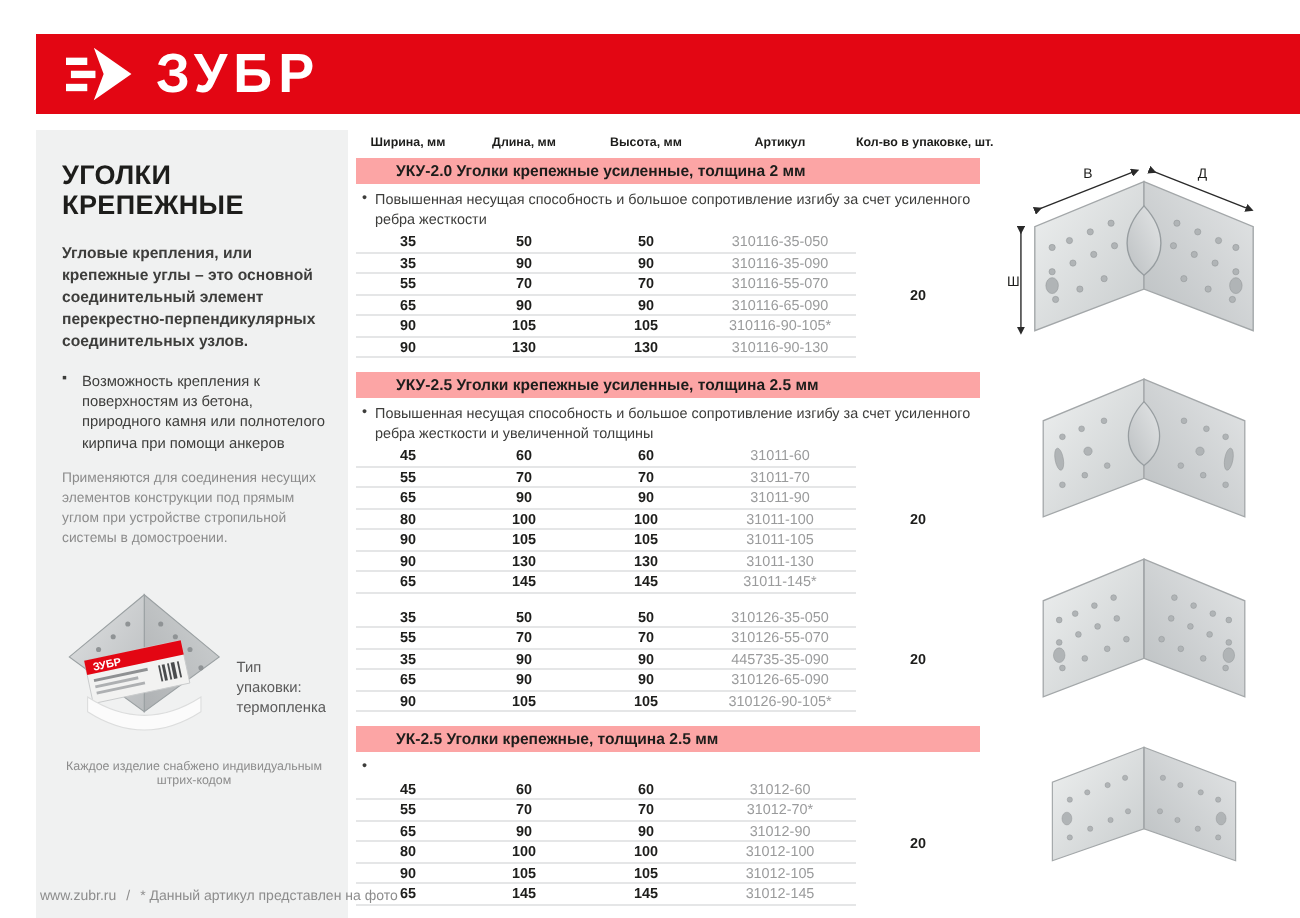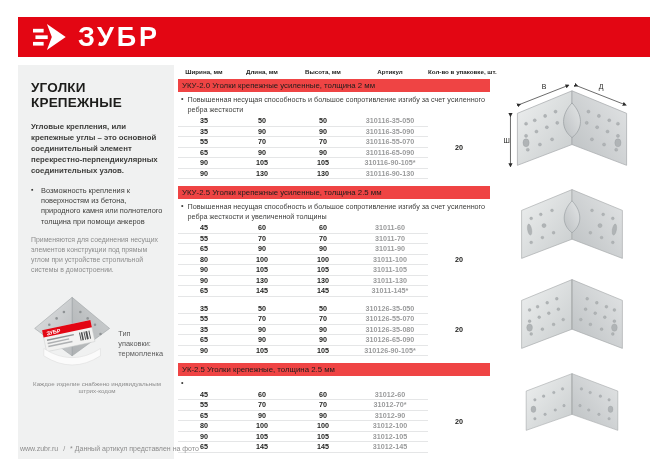--- a/index.html
+++ b/index.html
@@ -26,29 +26,29 @@
   .sb-pack-caption{font-size:7.4px;color:#5a5a5a;line-height:1.35;padding-bottom:16px;white-space:pre-line;margin-top:20px;}
   .sb-barcode-note{font-size:6.2px;color:#8c8c8c;margin-top:5px;text-align:center;}
   
   .footer{position:absolute;left:20px;bottom:7px;font-size:7px;color:#8c8c8c;display:flex;gap:5px;align-items:center;}
   .footer a{color:#8c8c8c;text-decoration:none;}
   
   .spec-table{position:absolute;left:178px;top:65px;width:312px;}
   .col-headers{display:grid;grid-template-columns:52px 64px 58px 76px 1fr;height:12px;align-items:center;margin-bottom:2px;}
   .col-headers span{font-size:6.2px;font-weight:600;color:#1d1d1b;text-align:center;white-space:nowrap;}
   .section{margin-bottom:7px;}
-  .section-band{height:13px;background:#ef4444;display:flex;align-items:center;padding-left:4px;
-    font-size:7.8px;font-weight:400;color:#1d1d1b;}
+  .section-band{height:13px;background:#fca5a5;display:flex;align-items:center;padding-left:20px;
+    font-size:7.8px;font-weight:700;color:#1d1d1b;}
   .section-note{font-size:7.2px;color:#3d3d3b;line-height:1.32;padding:3px 4px 2px 3px;display:flex;gap:4px;}
   .section-note .nb{color:#3d3d3b;line-height:1.2;}
   .section-rows{display:grid;grid-template-columns:52px 64px 58px 76px 1fr;grid-auto-rows:10.5px;}
   .cell{display:flex;align-items:center;justify-content:center;border-bottom:1px solid #e5e6e7;
     font-size:7.2px;color:#1d1d1b;}
   .cell.dim{font-weight:700;}
-  .cell.art{color:#9a9b9c;font-weight:700;}
+  .cell.art{color:#9a9b9c;font-weight:400;}
   .cell.pack{border-bottom:none;font-weight:700;}
   
   .product{position:absolute;left:497px;width:150px;display:flex;align-items:center;justify-content:center;}
   .p1{top:70px;height:104px;} .p2{top:180px;height:88px;} .p3{top:270px;height:88px;} .p4{top:360px;height:84px;}
   svg text{font-family:"Liberation Sans",sans-serif;}
 </style>
 </head>
 <body>
 
 <div class="header-bar">
@@ -60,21 +60,21 @@
       <polygon points="17,6 40,22 17,38 23,22" fill="#fff"></polygon>
     </svg>
     <span class="logo-text">ЗУБР</span>
   </div>
 </div>
 
 <div class="sidebar">
   <div class="sb-title">УГОЛКИ КРЕПЕЖНЫЕ</div>
   <p class="sb-intro">Угловые крепления, или крепежные углы – это основной соединительный элемент перекрестно-перпендикулярных соединительных узлов.</p>
   <ul class="sb-bullets">
-    <li>Возможность крепления к поверхностям из бетона, природного камня или полнотелого толщина при помощи анкеров</li>
+    <li>Возможность крепления к поверхностям из бетона, природного камня или полнотелого кирпича при помощи анкеров</li>
   </ul>
   <p class="sb-app">Применяются для соединения несущих элементов конструкции под прямым углом при устройстве стропильной системы в домостроении.</p>
 
   <div class="sb-pack">
     <svg width="88" height="84" viewBox="0 0 90 86">
       <defs>
         <linearGradient id="gp1" x1="0" y1="0" x2="1" y2="1">
           <stop offset="0" stop-color="#dfe1e2"></stop>
             <stop offset="1" stop-color="#b9bcbe"></stop>
         </linearGradient>
@@ -208,21 +208,21 @@
           <div class="cell dim">50</div>
           <div class="cell dim">50</div>
           <div class="cell art">310126-35-050</div>
           <div class="cell dim">55</div>
           <div class="cell dim">70</div>
           <div class="cell dim">70</div>
           <div class="cell art">310126-55-070</div>
           <div class="cell dim">35</div>
           <div class="cell dim">90</div>
           <div class="cell dim">90</div>
-          <div class="cell art">310126-35-080</div>
+          <div class="cell art">445735-35-090</div>
           <div class="cell dim">65</div>
           <div class="cell dim">90</div>
           <div class="cell dim">90</div>
           <div class="cell art">310126-65-090</div>
           <div class="cell dim">90</div>
           <div class="cell dim">105</div>
           <div class="cell dim">105</div>
           <div class="cell art">310126-90-105*</div>
           <div class="cell pack" style="grid-area: 1 / 5 / span 5;">20</div>
         </div>

